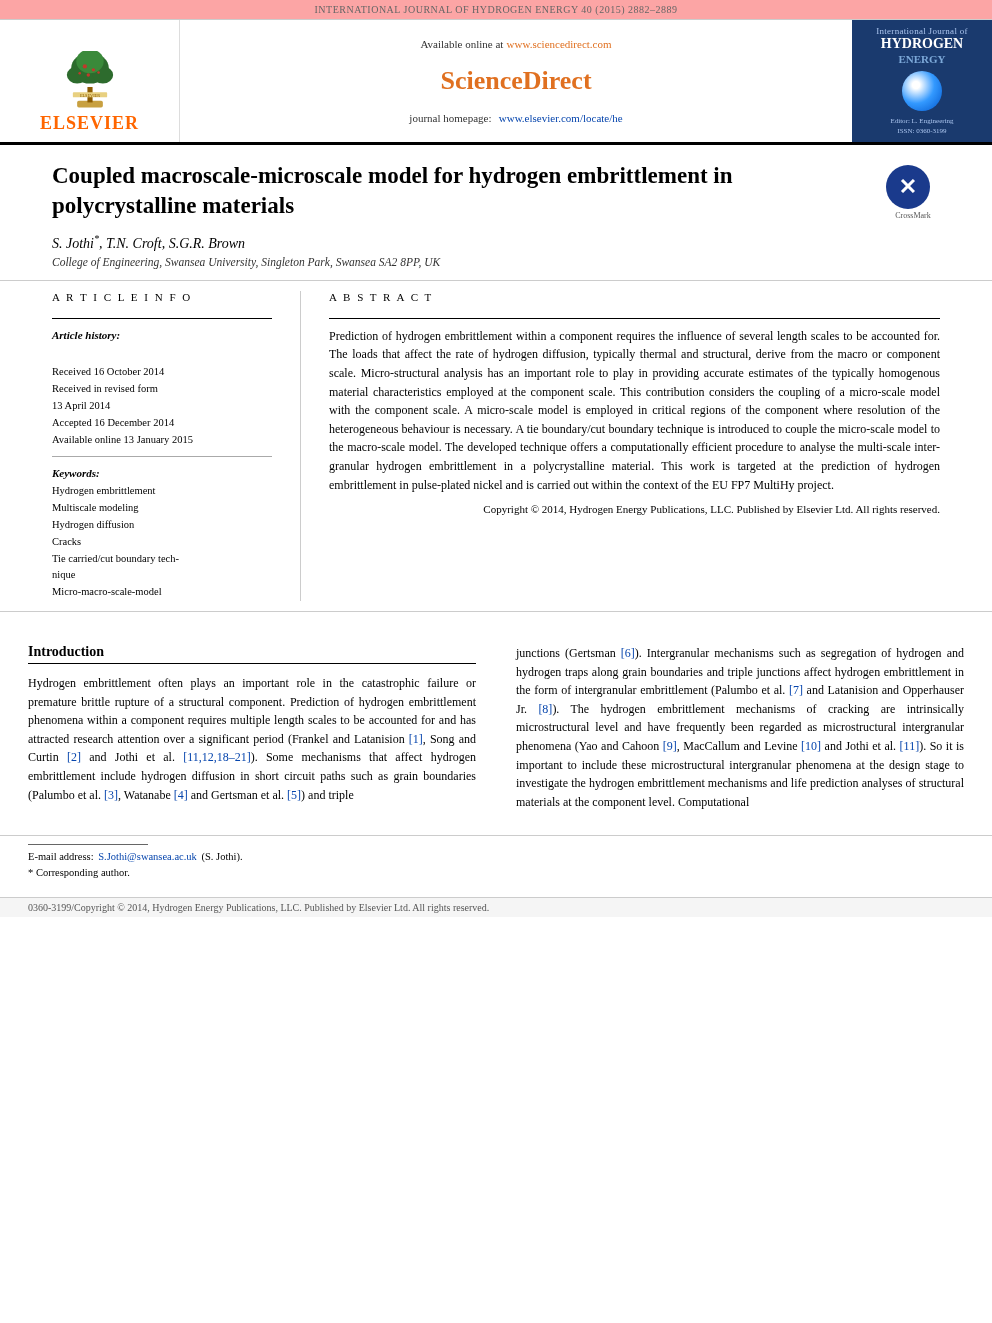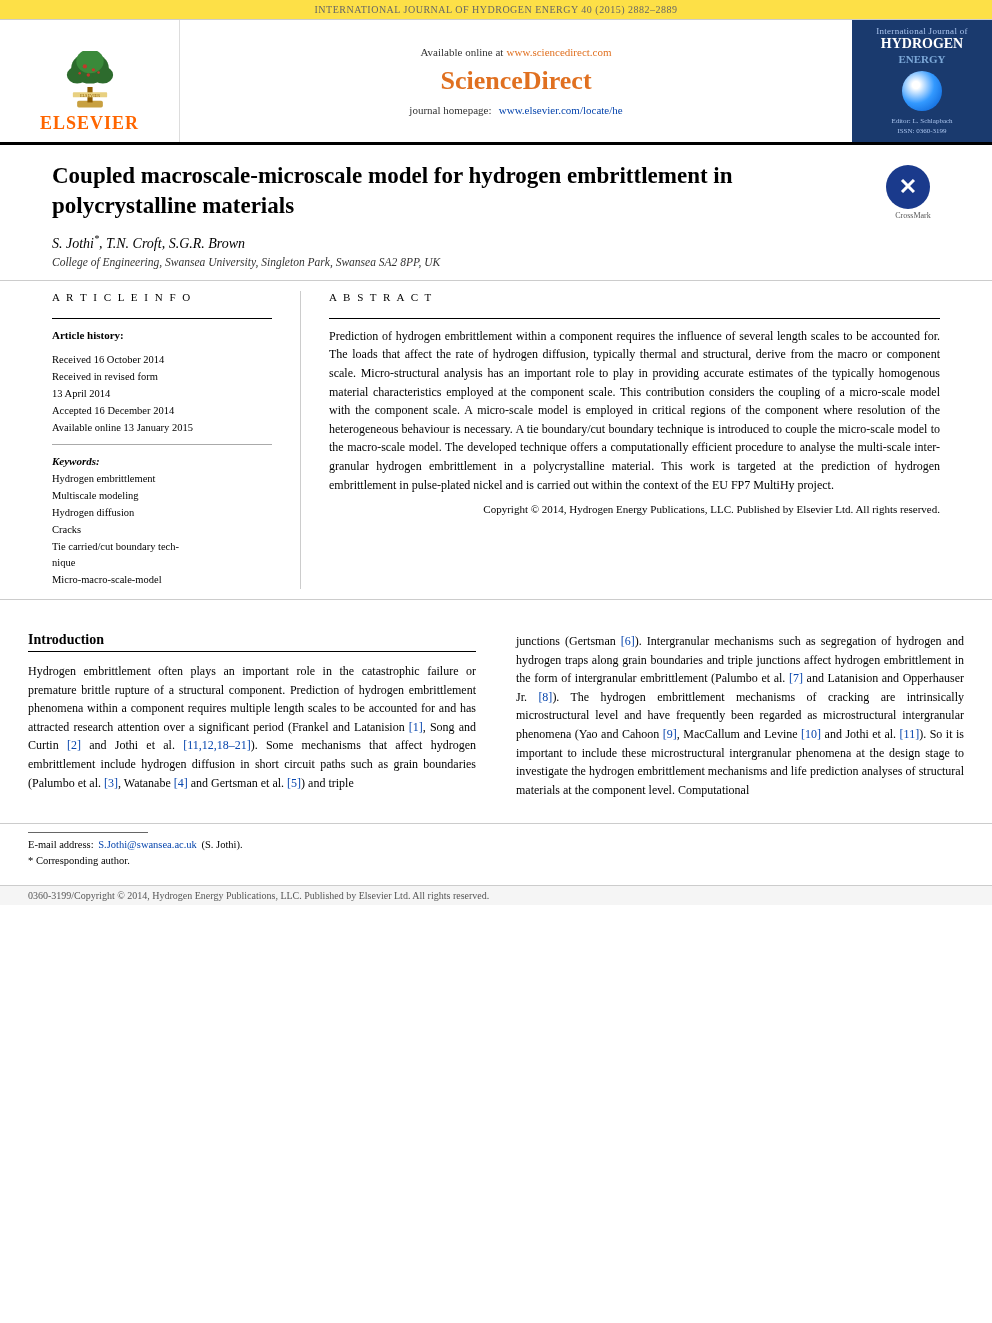--- a/index.html
+++ b/index.html
@@ -7,21 +7,21 @@
       width: 992px;
       min-height: 1323px;
       background: #fff;
       font-family: "Times New Roman", Times, serif;
       font-size: 13px;
       color: #000;
     }
 
     
     .top-bar {
-      background: #fde047;
+      background: #fca5a5;
       border-bottom: 1px solid #ccc;
       text-align: center;
       padding: 4px 0;
       font-size: 10px;
       color: #666;
       letter-spacing: 0.5px;
     }
 
     
     .journal-header {
@@ -62,21 +62,21 @@
       margin-top: 2px;
     }
 
     .header-center {
       flex: 1;
       display: flex;
       flex-direction: column;
       align-items: center;
       justify-content: center;
       padding: 10px;
-      gap: 6px;
+      gap: 14px;
     }
 
     .available-online {
       font-size: 11px;
       color: #333;
     }
 
     .sciencedirect-link {
       color: #e07020;
       font-size: 11px;
@@ -232,22 +232,23 @@
       letter-spacing: 2px;
       font-weight: normal;
       text-transform: uppercase;
       border-bottom: 1px solid #000;
       padding-bottom: 15px;
       margin-bottom: 8px;
     }
 
     .info-label {
       font-size: 11px;
-      font-weight: bold;
-      margin-bottom: 8px;
+      font-style: italic;
+      font-weight: bold;
+      margin-bottom: 20px;
     }
 
     .info-dates {
       font-size: 10.5px;
       line-height: 1.6;
       margin-bottom: 10px;
       border-bottom: 1px solid #aaa;
       padding-bottom: 8px;
     }
 
@@ -404,21 +405,21 @@
 
   <div class="header-right">
     <div class="journal-title-box">
       <div class="journal-title-top">International Journal of</div>
       <div class="journal-title-main">HYDROGEN</div>
       <div class="journal-title-sub">ENERGY</div>
     </div>
     <div class="journal-logo-circle"></div>
 
     <div style="font-size:7px;color:#aac4ee;text-align:center;line-height:1.4;">
-      <div>Editor: L. Schlapbach</div>
+      <div>Editor: L. Engineering</div>
       <div>ISSN: 0360-3199</div>
     </div>
   </div>
 </div>
 
 <div class="article-title-section">
   <div class="article-title-text">
     <div class="article-main-title">Coupled macroscale-microscale model for hydrogen embrittlement in polycrystalline materials</div>
     <div class="article-authors">
       <span><em>S. Jothi<sup>*</sup>, T.N. Croft, S.G.R. Brown</em></span>

